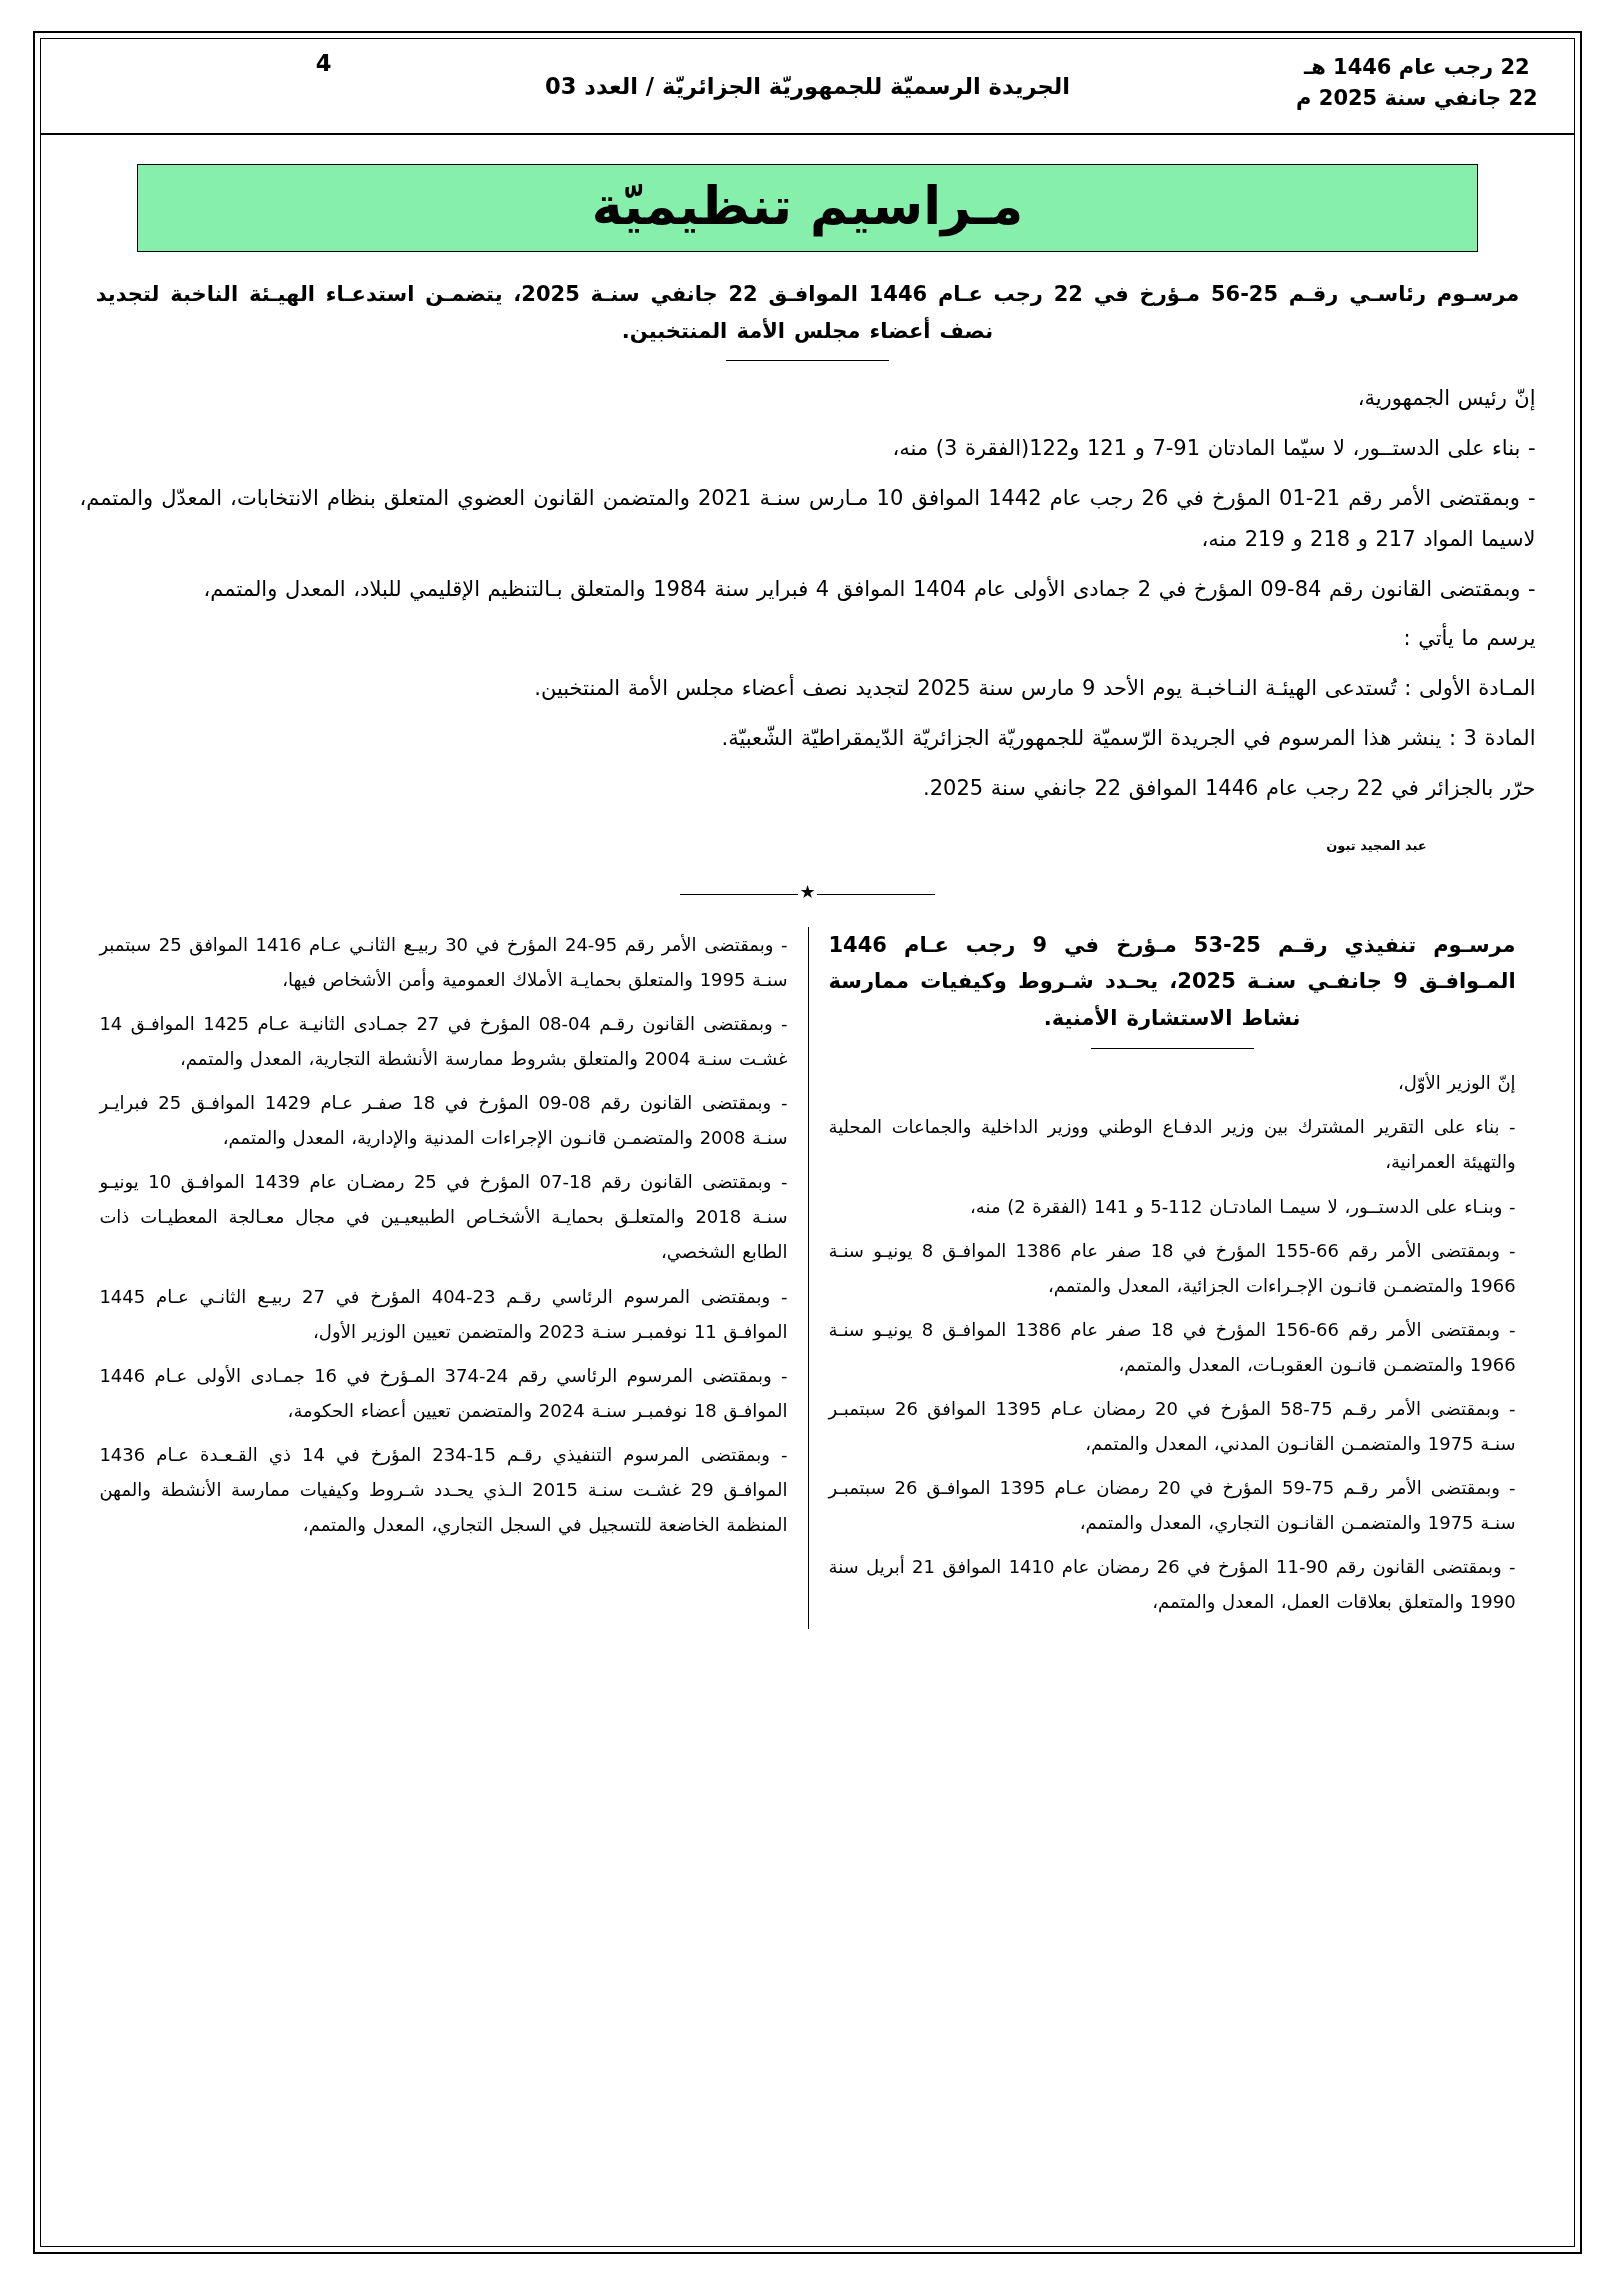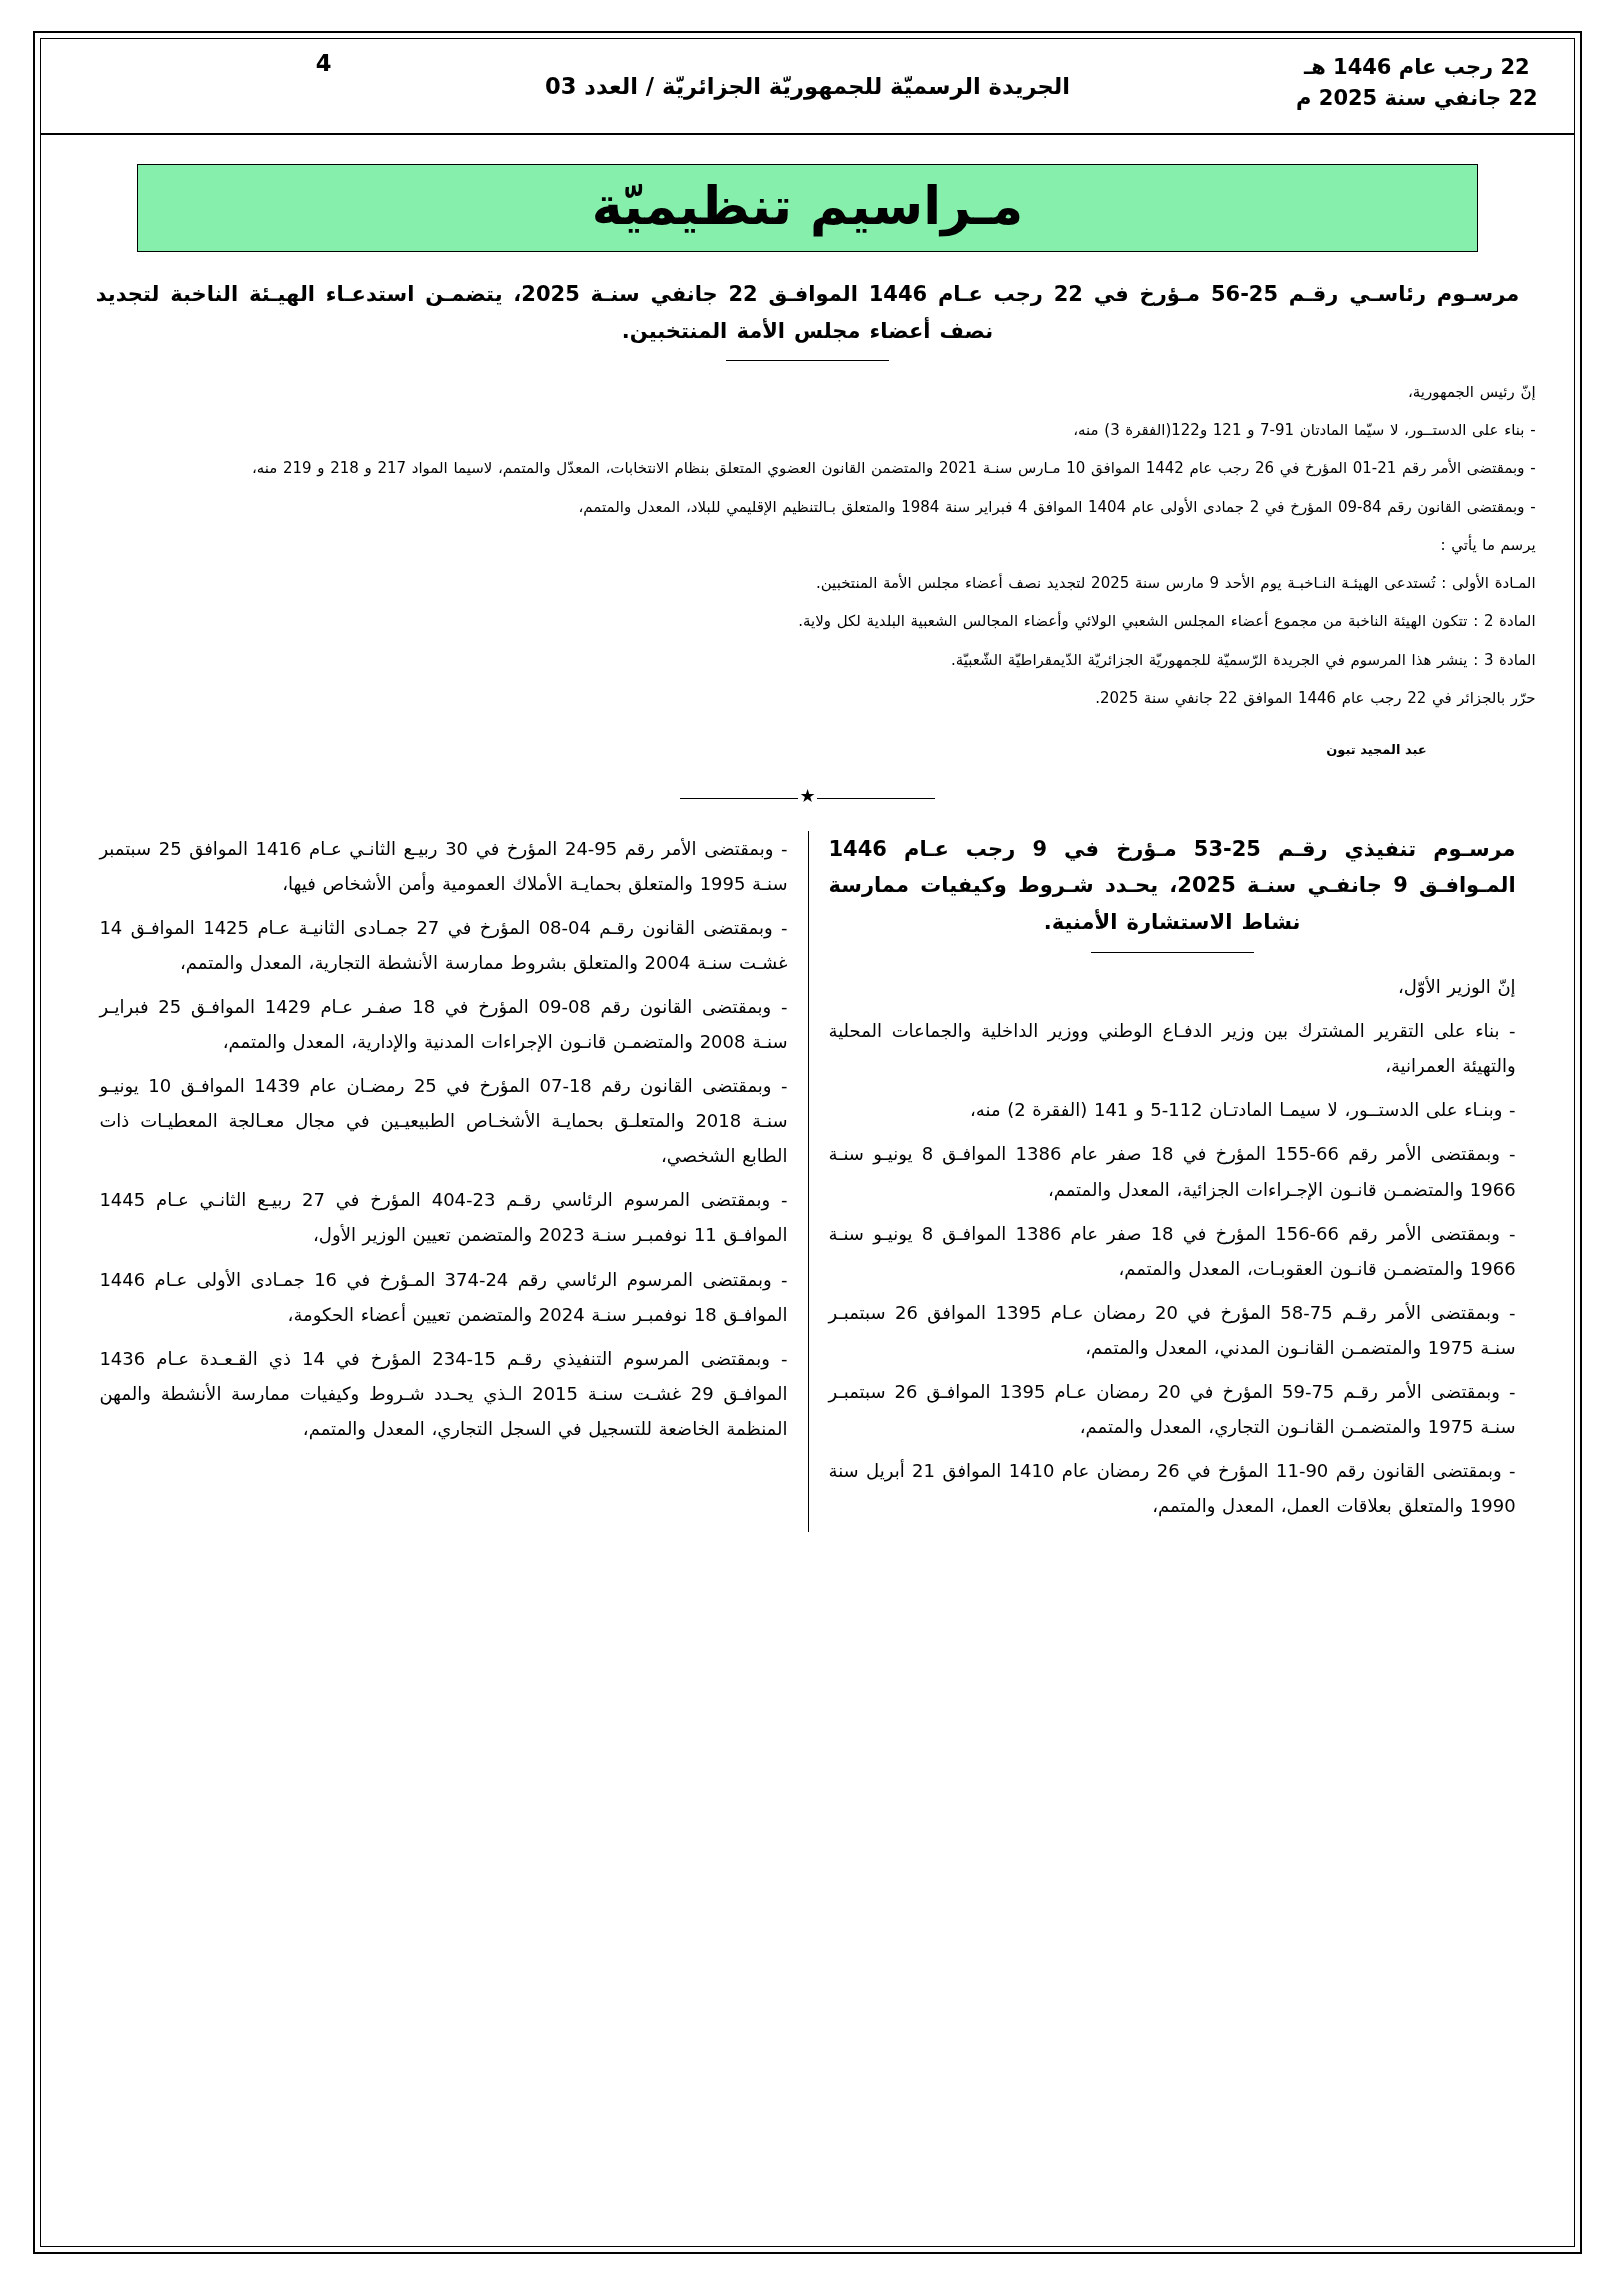--- a/index.html
+++ b/index.html
@@ -99,21 +99,21 @@
     margin:0 16.3px 9px 16.3px;
     word-spacing:1.8px;
   }
   .rule{
     width:163px;
     height:0;
     border-top:1.4px solid #000;
     margin:11px auto 16.3px auto;
   }
   .para{
-    font-size:15px;
+    font-size:21px;
     line-height:1.95;
     text-align:justify;
     margin:0 0 9px 0;
     word-spacing:0.9px;
   }
   .para.right{ text-align:right; }
   .para.center{ text-align:right; }
   .lead{ font-weight:normal; }
   .sig{
     font-size:13px;
@@ -188,23 +188,20 @@
 
         <div class="para right">إنّ رئيس الجمهورية،</div>
         <div class="para">- بناء على الدستــور، لا سيّما المادتان 91-7 و 121 و122(الفقرة 3) منه،</div>
         <div class="para">- وبمقتضى الأمر رقم 21-01 المؤرخ في 26 رجب عام 1442 الموافق 10 مـارس سنـة 2021 والمتضمن القانون العضوي المتعلق بنظام الانتخابات، المعدّل والمتمم، لاسيما المواد 217 و 218 و 219 منه،</div>
         <div class="para">- وبمقتضى القانون رقم 84-09 المؤرخ في 2 جمادى الأولى عام 1404 الموافق 4 فبراير سنة 1984 والمتعلق بـالتنظيم الإقليمي للبلاد، المعدل والمتمم،</div>
 
         <div class="para right lead">يرسم ما يأتي :</div>
 
         <div class="para">
           <span class="lead">المـادة الأولى :</span><span> تُستدعى الهيئـة النـاخبـة يوم الأحد 9 مارس سنة 2025 لتجديد نصف أعضاء مجلس الأمة المنتخبين.</span>
-        </div>
-        <div class="para">
-          <span class="lead">المادة 2 :</span><span> تتكون الهيئة الناخبة من مجموع أعضاء المجلس الشعبي الولائي وأعضاء المجالس الشعبية البلدية لكل ولاية.</span>
         </div>
         <div class="para">
           <span class="lead">المادة 3 :</span><span> ينشر هذا المرسوم في الجريدة الرّسميّة للجمهوريّة الجزائريّة الدّيمقراطيّة الشّعبيّة.</span>
         </div>
 
         <div class="para center">حرّر بالجزائر في 22 رجب عام 1446 الموافق 22 جانفي سنة 2025.</div>
 
         <div class="sig-wrap">
           <div class="sig">عبد المجيد تبون</div>
         </div>

